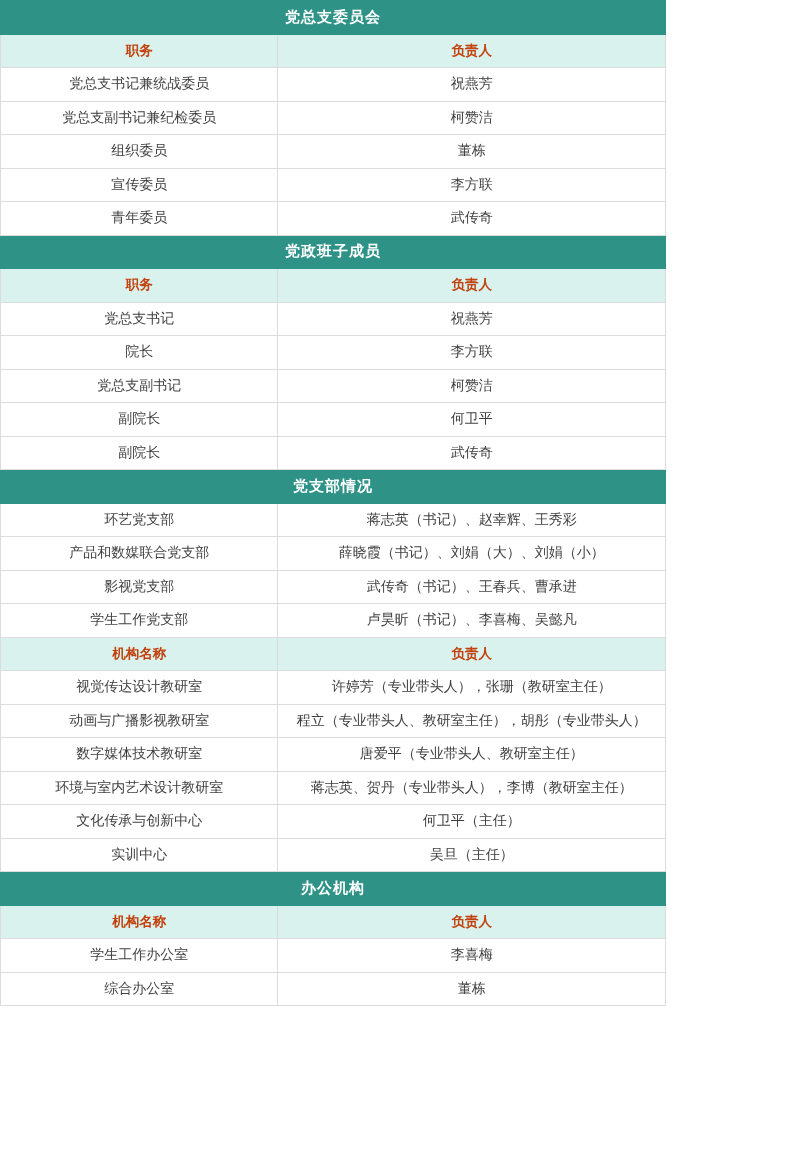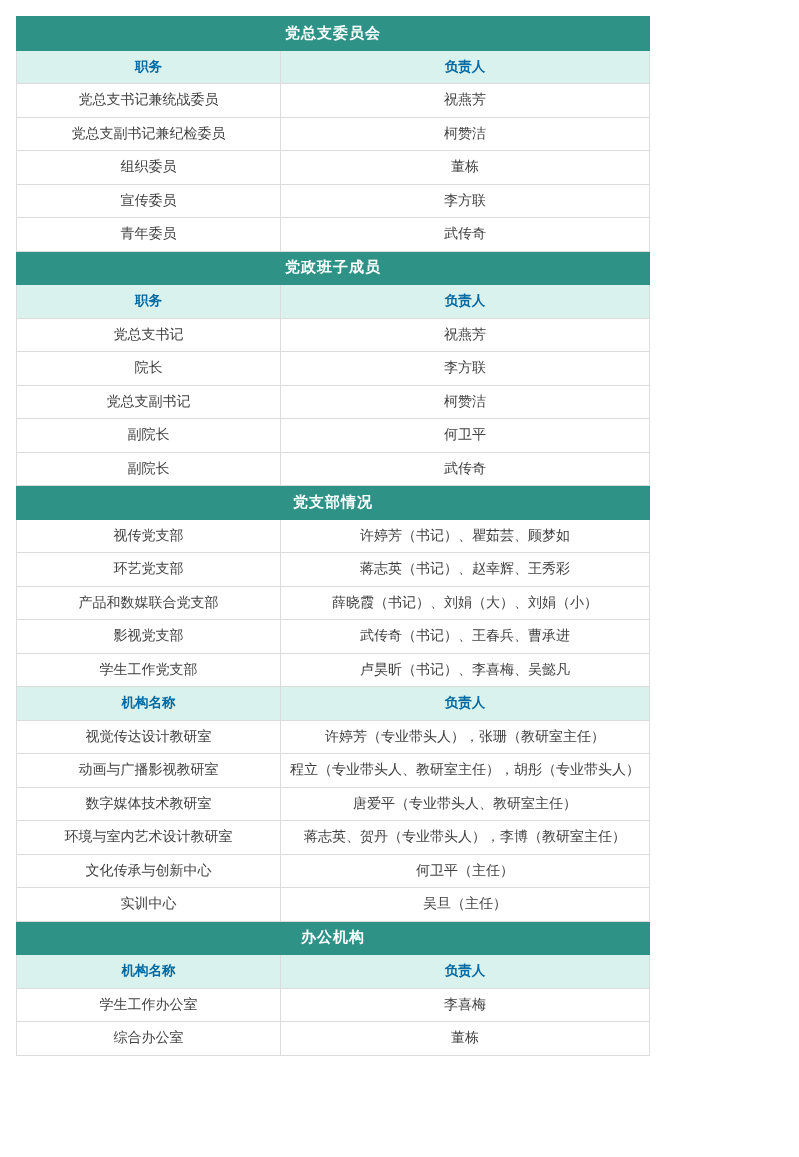--- a/index.html
+++ b/index.html
@@ -5,21 +5,21 @@
   html, body {
     margin: 0;
     padding: 0;
     background: #ffffff;
     font-family: "Liberation Sans", "DejaVu Sans", sans-serif;
   }
   .page {
     width: 666px;
     height: 1157px;
     box-sizing: border-box;
-    padding: 16px;
+    padding: 0;
     background: #ffffff;
     overflow: hidden;
   }
   table.org-table {
     width: 100%;
     border-collapse: collapse;
     table-layout: fixed;
   }
   table.org-table td {
     box-sizing: border-box;
@@ -37,21 +37,21 @@
   table.org-table tr.section-header td {
     background: var(--section-bg, #2e9287);
     color: var(--section-fg, #ffffff);
     font-weight: bold;
     font-size: 15px;
     border: 1px solid var(--section-bg, #2e9287);
     letter-spacing: 1px;
   }
   table.org-table tr.col-header td {
     background: var(--colhead-bg, #d9f2ee);
-    color: #0369a1;
+    color: #c2410c;
     font-weight: bold;
     font-size: 13.5px;
   }
 </style>
 </head>
 <body>
 
 <div class="page">
   <table class="org-table">
     <colgroup>
@@ -110,24 +110,20 @@
           <td>何卫平</td>
         </tr>
         <tr>
           <td>副院长</td>
           <td>武传奇</td>
         </tr>
         <tr class="section-header">
           <td colspan="2">党支部情况</td>
         </tr>
         <tr>
-          <td>视传党支部</td>
-          <td>许婷芳（书记）、瞿茹芸、顾梦如</td>
-        </tr>
-        <tr>
           <td>环艺党支部</td>
           <td>蒋志英（书记）、赵幸辉、王秀彩</td>
         </tr>
         <tr>
           <td>产品和数媒联合党支部</td>
           <td>薛晓霞（书记）、刘娟（大）、刘娟（小）</td>
         </tr>
         <tr>
           <td>影视党支部</td>
           <td>武传奇（书记）、王春兵、曹承进</td>

